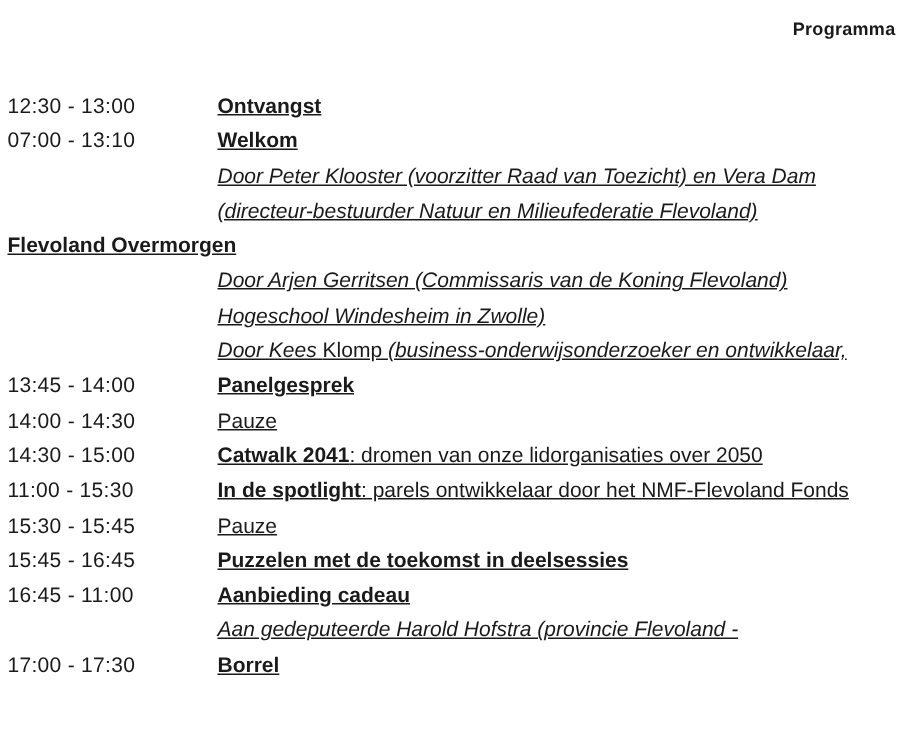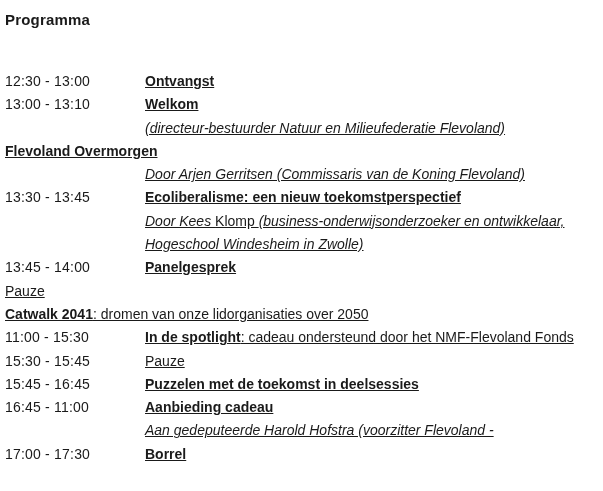--- a/index.html
+++ b/index.html
@@ -13,25 +13,26 @@
     overflow: hidden;
     font-family: "Liberation Sans", sans-serif;
     font-size: 14px;
     color: #1a1a1a;
     -webkit-font-smoothing: antialiased;
   }
   .page {
     padding: 8px 6px 0 5px;
   }
   .page-title {
-    font-size: 15px;
+    font-size: 12px;
     font-weight: 700;
     line-height: 23px;
-    margin: 0 0 39px 0;
+    margin: 0 0 28px 0;
     letter-spacing: 0.2px;
+    text-align: right;
   }
   .program-list {
     display: block;
   }
   .row {
     display: flex;
     align-items: center;
     line-height: 23.3px;
   }
   .time {
@@ -53,74 +54,76 @@
 <body style="background: rgb(255, 255, 255); color: rgb(26, 26, 26);">
 
 <div class="page">
   <h1 class="page-title">Programma</h1>
   <div class="program-list">
       <div class="row">
         <span class="time">12:30 - 13:00</span>
         <span class="desc"><span class="seg-bold">Ontvangst</span></span>
       </div>
       <div class="row">
-        <span class="time">13:00 - 13:10</span>
+        <span class="time">07:00 - 13:10</span>
         <span class="desc"><span class="seg-bold">Welkom</span></span>
+      </div>
+      <div class="row">
+        <span class="time"></span>
+        <span class="desc"><span class="seg-italic">Door Peter Klooster (voorzitter Raad van Toezicht) en Vera Dam</span></span>
       </div>
       <div class="row">
         <span class="time"></span>
         <span class="desc"><span class="seg-italic">(directeur-bestuurder Natuur en Milieufederatie Flevoland)</span></span>
       </div>
       <div class="row">
         <span class="desc"><span class="seg-bold">Flevoland Overmorgen</span></span>
       </div>
       <div class="row">
         <span class="time"></span>
         <span class="desc"><span class="seg-italic">Door Arjen Gerritsen (Commissaris van de Koning Flevoland)</span></span>
       </div>
       <div class="row">
-        <span class="time">13:30 - 13:45</span>
-        <span class="desc"><span class="seg-bold">Ecoliberalisme: een nieuw toekomstperspectief</span></span>
+        <span class="time"></span>
+        <span class="desc"><span class="seg-italic">Hogeschool Windesheim in Zwolle)</span></span>
       </div>
       <div class="row">
         <span class="time"></span>
         <span class="desc"><span class="seg-italic">Door Kees </span><span class="seg-regular">Klomp </span><span class="seg-italic">(business-onderwijsonderzoeker en ontwikkelaar,</span></span>
       </div>
       <div class="row">
-        <span class="time"></span>
-        <span class="desc"><span class="seg-italic">Hogeschool Windesheim in Zwolle)</span></span>
-      </div>
-      <div class="row">
         <span class="time">13:45 - 14:00</span>
         <span class="desc"><span class="seg-bold">Panelgesprek</span></span>
       </div>
       <div class="row">
+        <span class="time">14:00 - 14:30</span>
         <span class="desc"><span class="seg-regular">Pauze</span></span>
       </div>
       <div class="row">
+        <span class="time">14:30 - 15:00</span>
         <span class="desc"><span class="seg-bold">Catwalk 2041</span><span class="seg-regular">: dromen van onze lidorganisaties over 2050</span></span>
       </div>
       <div class="row">
         <span class="time">11:00 - 15:30</span>
-        <span class="desc"><span class="seg-bold">In de spotlight</span><span class="seg-regular">: cadeau ondersteund door het NMF-Flevoland Fonds</span></span>
+        <span class="desc"><span class="seg-bold">In de spotlight</span><span class="seg-regular">: parels ontwikkelaar door het NMF-Flevoland Fonds</span></span>
       </div>
       <div class="row">
         <span class="time">15:30 - 15:45</span>
         <span class="desc"><span class="seg-regular">Pauze</span></span>
       </div>
       <div class="row">
         <span class="time">15:45 - 16:45</span>
         <span class="desc"><span class="seg-bold">Puzzelen met de toekomst in deelsessies</span></span>
       </div>
       <div class="row">
         <span class="time">16:45 - 11:00</span>
         <span class="desc"><span class="seg-bold">Aanbieding cadeau</span></span>
       </div>
       <div class="row">
         <span class="time"></span>
-        <span class="desc"><span class="seg-italic">Aan gedeputeerde Harold Hofstra (voorzitter Flevoland -</span></span>
+        <span class="desc"><span class="seg-italic">Aan gedeputeerde Harold Hofstra (provincie Flevoland -</span></span>
       </div>
       <div class="row">
         <span class="time">17:00 - 17:30</span>
         <span class="desc"><span class="seg-bold">Borrel</span></span>
       </div>
     </div>
 </div>
 
 </body></html>

